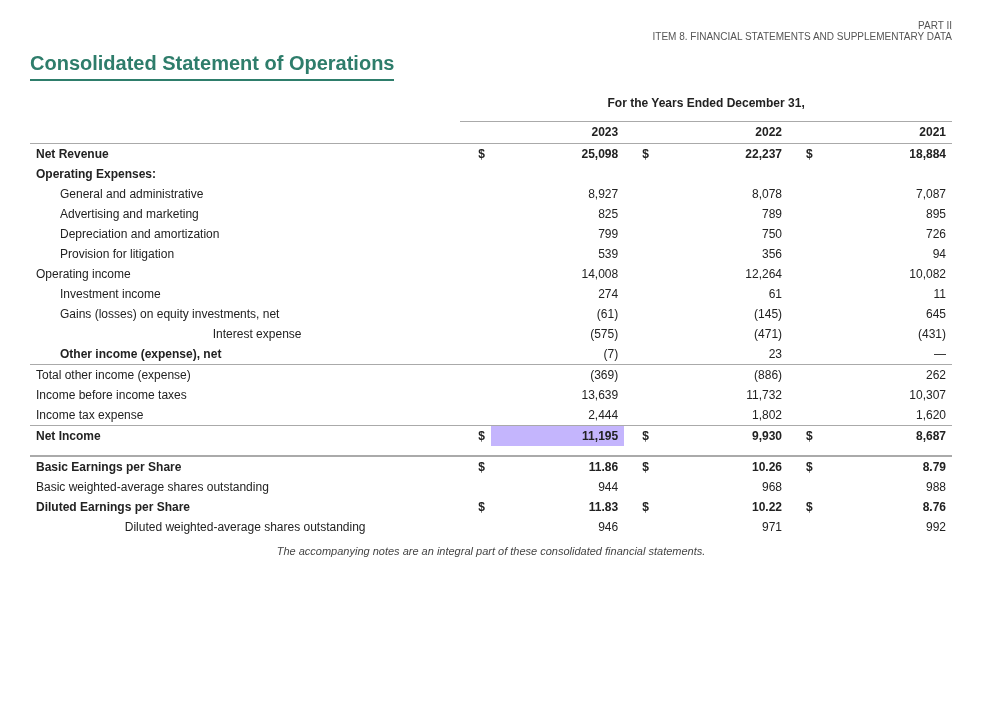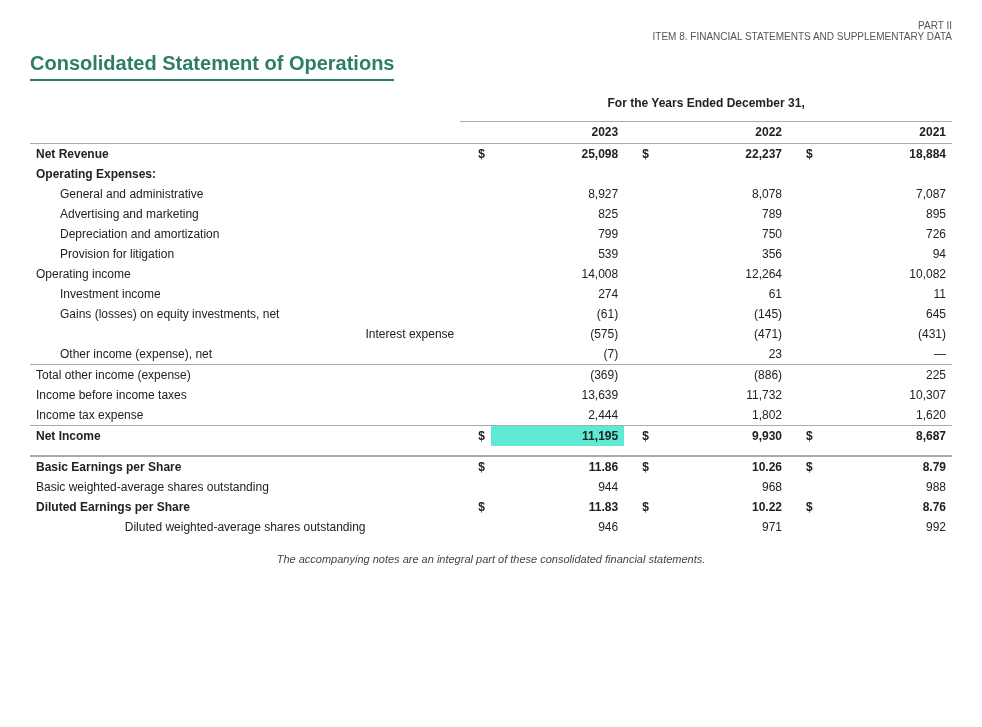--- a/index.html
+++ b/index.html
@@ -39,21 +39,21 @@
     }
     .header-row th {
       font-weight: bold;
       border-bottom: 1px solid #aaa;
       padding-bottom: 4px;
     }
     .footnote {
       text-align: center;
       font-size: 11px;
       color: #444;
-      margin-top: 16px;
+      margin-top: 8px;
       font-style: italic;
     }
     .col-label { width: 42%; }
     .col-dollar { width: 3%; }
     .col-2023 { width: 13%; }
     .col-dollar2 { width: 3%; }
     .col-2022 { width: 13%; }
     .col-dollar3 { width: 3%; }
     .col-2021 { width: 13%; }
   </style>
@@ -165,45 +165,45 @@
       <tr>
         <td style="text-align: left; padding-left: 30px;">Gains (losses) on equity investments, net</td>
         <td></td>
         <td>(61)</td>
         <td></td>
         <td>(145)</td>
         <td></td>
         <td>645</td>
       </tr>
       <tr>
-        <td style="text-align: right; padding-left: 30px;">Interest expense</td>
+        <td style="text-align: center; padding-left: 30px;">Interest expense</td>
         <td></td>
         <td>(575)</td>
         <td></td>
         <td>(471)</td>
         <td></td>
         <td>(431)</td>
       </tr>
       <tr>
-        <td style="text-align: left; padding-left: 30px;">Other income (expense), net</td>
+        <td style="text-align: left; padding-left: 30px; font-weight: bold;">Other income (expense), net</td>
         <td></td>
         <td>(7)</td>
         <td></td>
         <td>23</td>
         <td></td>
         <td>—</td>
       </tr>
       <tr style="border-top: 1px solid rgb(170, 170, 170);">
         <td style="text-align: left;">Total other income (expense)</td>
         <td></td>
         <td>(369)</td>
         <td></td>
         <td>(886)</td>
         <td></td>
-        <td>225</td>
+        <td>262</td>
       </tr>
       <tr>
         <td style="text-align: left;">Income before income taxes</td>
         <td></td>
         <td>13,639</td>
         <td></td>
         <td>11,732</td>
         <td></td>
         <td>10,307</td>
       </tr>
@@ -212,21 +212,21 @@
         <td></td>
         <td>2,444</td>
         <td></td>
         <td>1,802</td>
         <td></td>
         <td>1,620</td>
       </tr>
       <tr style="font-weight: bold; border-top: 1px solid rgb(170, 170, 170);">
         <td style="text-align: left;">Net Income</td>
         <td>$</td>
-        <td style="background-color: #5eead4;">11,195</td>
+        <td style="background-color: #c4b5fd;">11,195</td>
         <td>$</td>
         <td>9,930</td>
         <td>$</td>
         <td>8,687</td>
       </tr>
       <tr>
         <td colspan="7" style="height:10px;"></td>
       </tr>
       <tr style="font-weight: bold; border-top: 2px solid rgb(170, 170, 170);">
         <td style="text-align: left;">Basic Earnings per Share</td>

